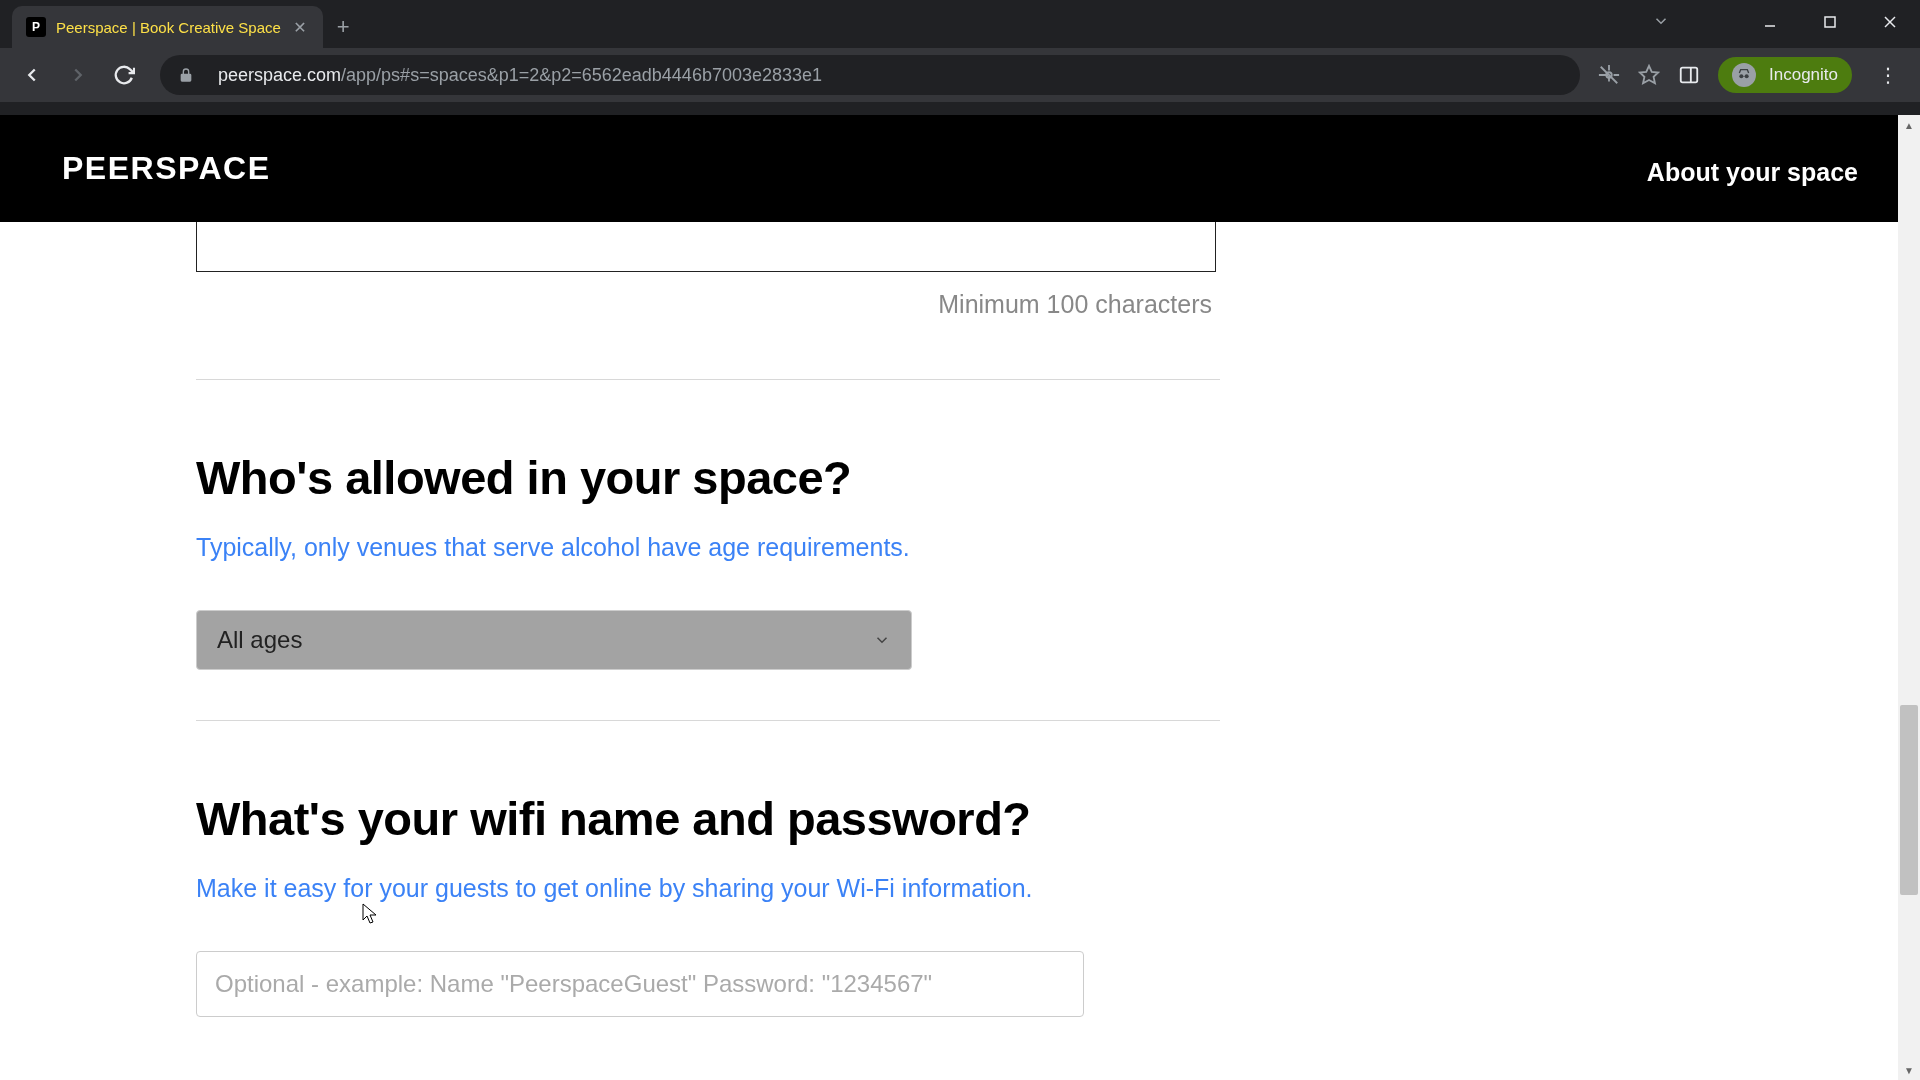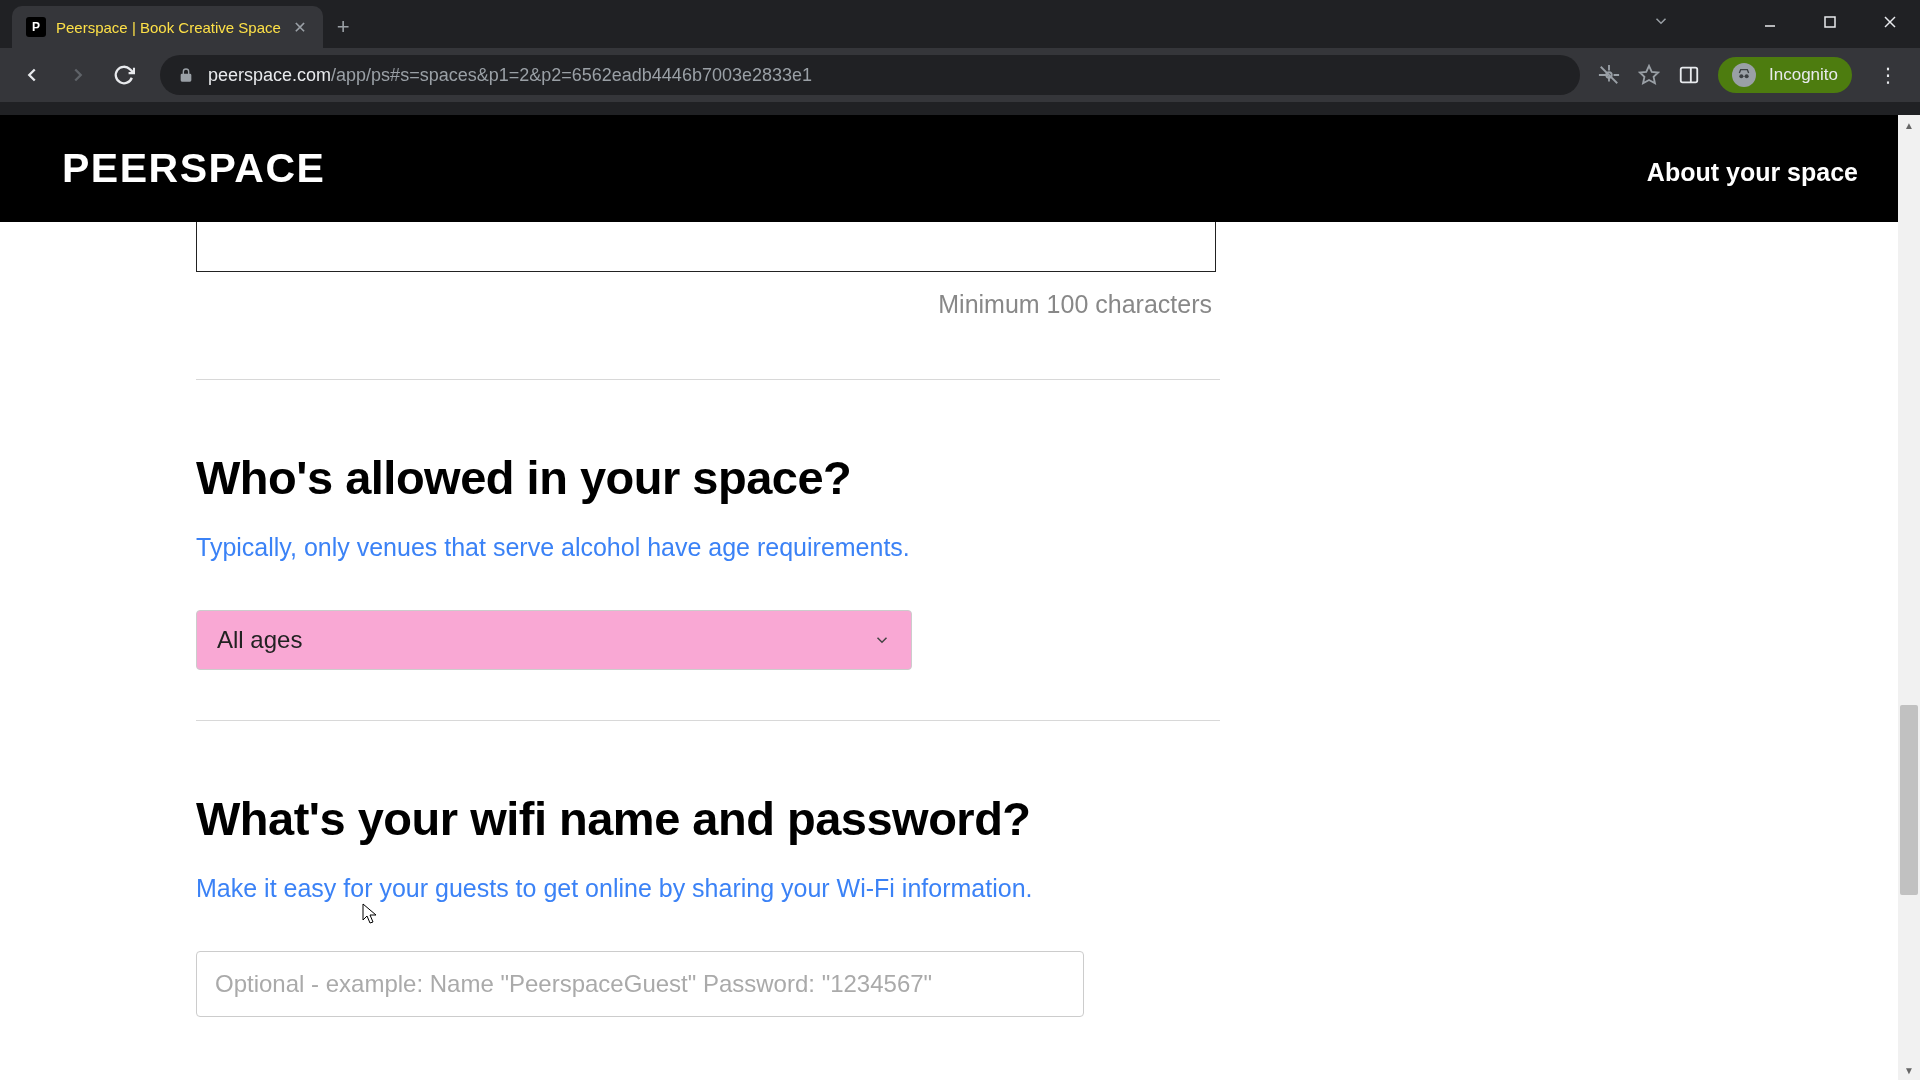--- a/index.html
+++ b/index.html
@@ -116,21 +116,21 @@
   height: 40px;
   border-radius: 20px;
   display: flex;
   align-items: center;
   padding: 0 18px;
   gap: 14px;
   margin: 0 8px;
 }
 .lock-icon { color: #9aa0a6; }
 .url { color: #9aa0a6; font-size: 18px; }
-.url .domain { color: #e8eaed; }
+.url .domain { color: #e8eaed; margin-left: 10px; }
 .toolbar-right {
   display: flex;
   align-items: center;
   gap: 18px;
 }
 .toolbar-icon {
   color: #e8eaed;
   cursor: pointer;
   display: flex;
   align-items: center;
@@ -167,21 +167,21 @@
   background: #000;
   height: 107px;
   display: flex;
   align-items: center;
   justify-content: space-between;
   padding: 0 62px;
 }
 .logo {
   color: #fff;
   font-weight: 900;
-  font-size: 41px;
+  font-size: 32px;
   letter-spacing: 1.5px;
 }
 .header-right {
   color: #fff;
   font-size: 25px;
   font-weight: 600;
   margin-top: 7px;
 }
 
 
@@ -232,21 +232,21 @@
   width: 716px;
   height: 60px;
   display: flex;
   align-items: center;
   justify-content: space-between;
   padding: 0 20px;
   font-size: 24px;
   color: #222;
   cursor: pointer;
   margin-bottom: 50px;
-  background: #f9a8d4;
+  background: #a3a3a3;
 }
 .chevron {
   font-size: 18px;
   color: #444;
 }
 .wifi-input {
   border: 1px solid #ccc;
   border-radius: 4px;
   width: 888px;
   height: 66px;

